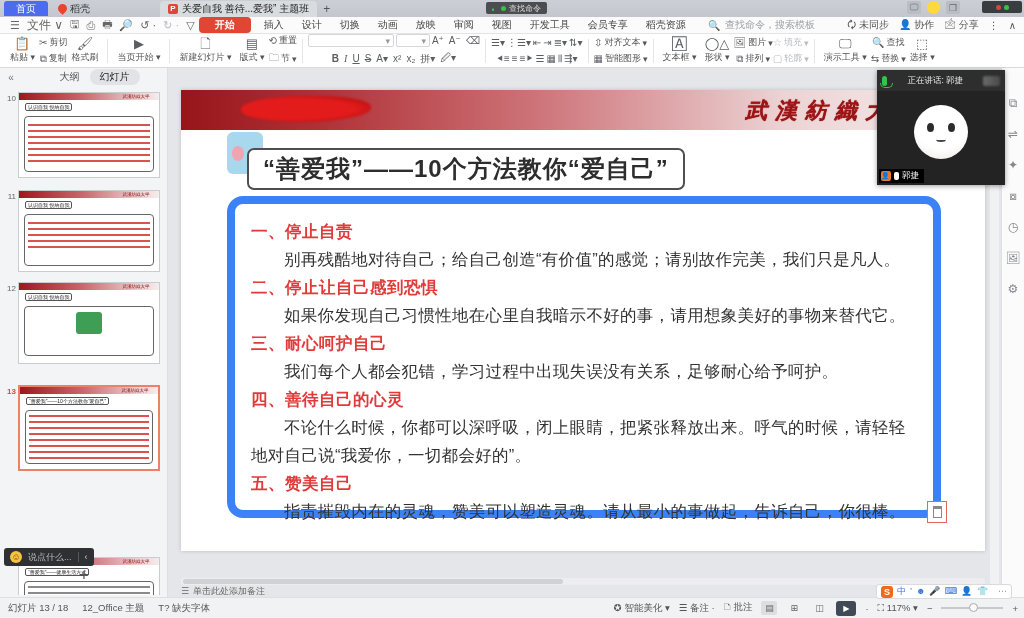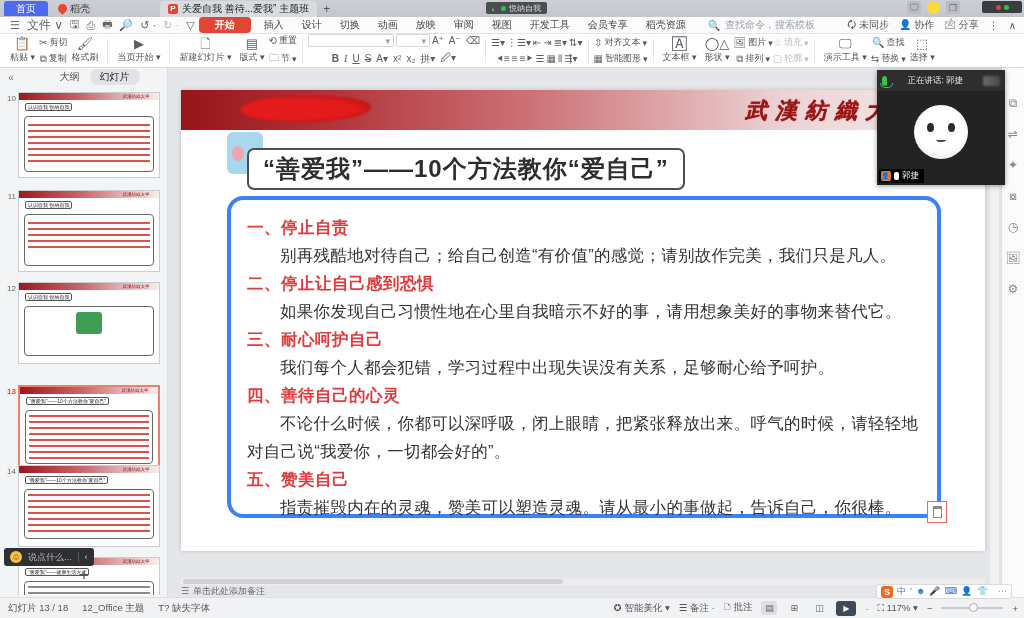--- a/index.html
+++ b/index.html
@@ -74,21 +74,21 @@
 
   
   #main{position:absolute;left:169px;top:68px;width:832px;height:529px;background:#e4e6e9;}
   #slide{position:absolute;left:12px;top:22px;width:804px;height:461px;background:#fff;box-shadow:0 0 4px rgba(0,0,0,.18);}
   #banner{position:absolute;left:0;top:0;width:100%;height:40px;background:linear-gradient(90deg,#97151a,#b03338 18%,#ce767b 45%,#ecd3d4 75%,#f7efef);}
   .ribbonart{position:absolute;left:60px;top:6px;width:130px;height:26px;background:radial-gradient(ellipse at 40% 50%,#e31b1b 55%,#b00d10 90%);border-radius:50% 40% 55% 45%;filter:blur(1px);}
   #school{position:absolute;right:60px;top:6px;font-family:"DejaVu Serif","Liberation Serif",serif;font-style:italic;font-weight:bold;font-size:22px;color:#9c1414;letter-spacing:8px;text-shadow:0 0 1px #9c1414;}
   #bluechip{position:absolute;left:46px;top:42px;width:36px;height:42px;background:#a8d8ee;border-radius:6px;}
   #bluechip::after{content:"";position:absolute;left:5px;top:14px;width:12px;height:15px;border-radius:50%;background:#f0a3b0;}
   #slidetitle{position:absolute;left:66px;top:58px;padding:3px 14px;background:#fff;border:2px solid #4f4f4f;border-radius:7px;font-size:24px;font-weight:bold;color:#2d2d2d;letter-spacing:1px;white-space:nowrap;}
-  #contentbox{position:absolute;left:46px;top:106px;width:714px;height:322px;border:4px solid #3b82f6;border-radius:16px;background:#fff;padding:13px 16px 0 16px;}
+  #contentbox{position:absolute;left:46px;top:106px;width:714px;height:322px;border:8px solid #3b82f6;border-radius:16px;background:#fff;padding:13px 16px 0 16px;}
   .item-h{color:#e03a3a;font-size:16.5px;line-height:28px;font-weight:bold;letter-spacing:.5px;}
   .item-b{color:#333;font-size:16.5px;line-height:28px;text-indent:2em;letter-spacing:.3px;}
   #pageicon{position:absolute;right:38px;bottom:28px;width:20px;height:22px;border:1px solid #e06a5a;background:#fff;display:flex;align-items:center;justify-content:center;}
   #pageicon .pg{width:9px;height:12px;border:1px solid #888;border-top:3px solid #888;}
   #hscroll{position:absolute;left:12px;bottom:12px;width:804px;height:7px;background:#ededef;border-radius:3px;}
   #hscroll .hth{position:absolute;left:2px;top:1px;width:380px;height:5px;background:#cfd1d4;border-radius:3px;}
   #notesbar{position:absolute;left:12px;bottom:0;width:804px;height:12px;font-size:9px;color:#666;display:flex;align-items:center;gap:4px;}
   #vscroll{position:absolute;right:2px;top:2px;width:9px;height:520px;background:#f0f1f3;border-radius:4px;}
   #vscroll .va{position:absolute;top:2px;left:2px;color:#999;font-size:7px;}
   #vscroll .vth{position:absolute;top:14px;left:1px;width:7px;height:70px;background:#cfd1d4;border-radius:3px;}
@@ -143,21 +143,21 @@
         <span>稻壳</span>
       </div>
     <div class="tab-doc">
         <span class="ppticon">P</span>
         <span>关爱自我 善待...爱我” 主题班</span>
       </div>
     <div class="tab-add">+</div>
     <div id="meetpill">
       <span class="sig"></span>
       <span class="dotg"></span>
-      <span>悦纳自我</span>
+      <span>查找命令</span>
     </div>
     <div id="winbtns">
       <span class="wb">🖵</span>
       <span class="avatar-smiley"></span>
       <span class="wb">❐</span>
     </div>
     <div id="rec">
         <span class="dotr"></span>
         <span class="dotg"></span>
       </div>
@@ -376,32 +376,20 @@
         <div class="tb-banner">
             <span class="tb-school">武漢紡織大學</span>
           </div>
         <span class="tb-badge">“善爱我”——10个方法教你“爱自己”</span>
         <div class="tb-box" style="height:54px;">
             <div class="lines" style="height:46px;margin-top:1px;"></div>
           </div>
       </div>
     </div>
 
-    <div class="thumbrow" style="top:397px;height:84px;">
-      <span class="tnum">14</span>
-      <div class="thumb" style="height:82px;">
-        <div class="tb-banner">
-            <span class="tb-school">武漢紡織大學</span>
-          </div>
-        <span class="tb-badge">“善爱我”——10个方法教你“爱自己”</span>
-        <div class="tb-box" style="height:50px;">
-            <div class="lines" style="height:42px;margin-top:1px;"></div>
-          </div>
-      </div>
-    </div>
 
     <div class="thumbrow" style="top:489px;height:38px;overflow:hidden;">
       <span class="tnum">15</span>
       <div class="thumb" style="height:60px;">
         <div class="tb-banner">
             <span class="tb-school">武漢紡織大學</span>
           </div>
         <span class="tb-badge">“善爱我”——健康生活方式</span>
         <div class="tb-box" style="height:24px;">
             <div class="lines2" style="height:18px;margin-top:1px;"></div>

